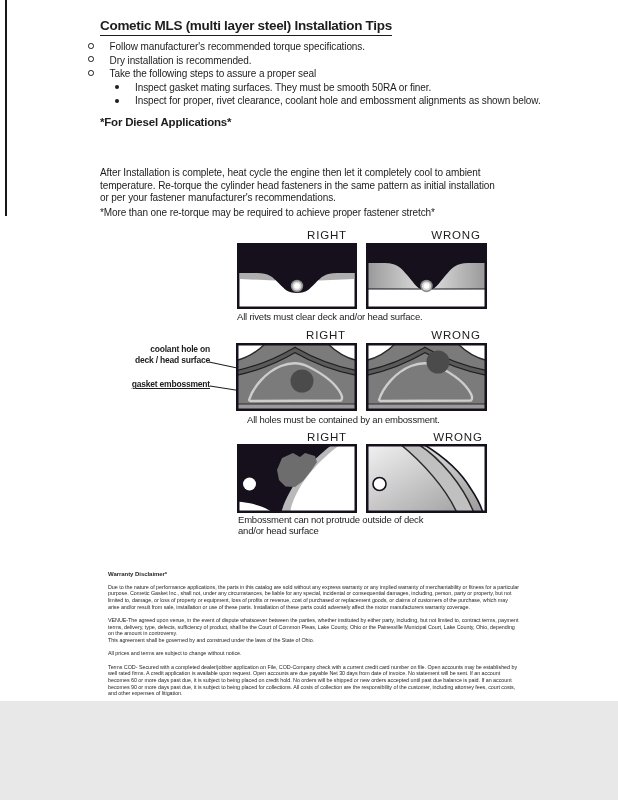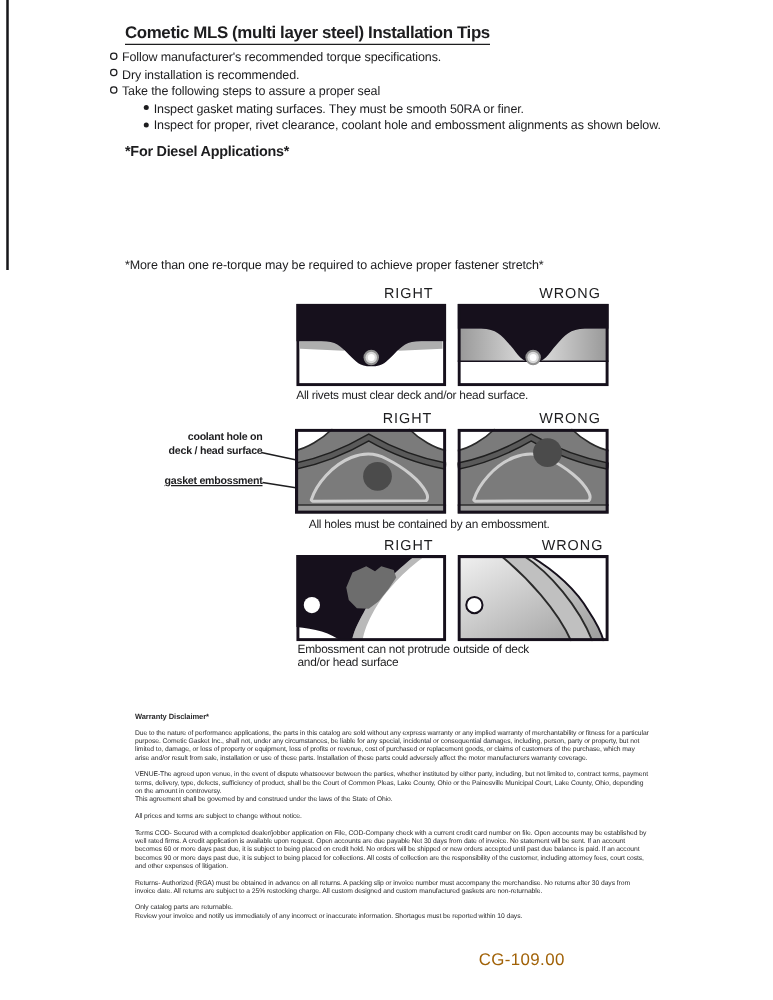--- a/index.html
+++ b/index.html
@@ -1,29 +1,29 @@
 <!DOCTYPE html>
 <html><head>
 <meta charset="utf-8">
 <style>
   html,body{margin:0;padding:0;background:#e8e8e8;}
   .page{
-    position:relative;width:618px;height:800px;background:#ffffff;
+    position:relative;width:618px;height:701px;background:#ffffff;
     font-family:"Liberation Sans",sans-serif;color:#1d1d1f;overflow:hidden;
     margin:0 auto;
   }
   .abs{position:absolute;}
   .pre{white-space:pre-line;}
   .edge-line{position:absolute;left:5px;top:0;width:1.5px;height:216px;background:#17171a;}
   .title{
     position:absolute;left:100px;top:18px;font-size:13.5px;font-weight:bold;
     letter-spacing:-0.3px;border-bottom:1.6px solid #1d1d1f;padding-bottom:2px;
   }
   .bullets{position:absolute;left:88px;top:40px;font-size:10px;line-height:13.5px;letter-spacing:-0.1px;}
-  .b-row{display:flex;align-items:baseline;}
+  .b-row{display:flex;align-items:baseline;gap:12px;}
   .b-row.sub{margin-left:27px;}
   .marker-open{
     width:3.6px;height:3.6px;border:1px solid #1d1d1f;border-radius:50%;
     display:inline-block;flex:0 0 auto;margin-right:4px;position:relative;top:-1.5px;
   }
   .marker-filled{
     width:4px;height:4px;background:#1d1d1f;border-radius:50%;
     display:inline-block;flex:0 0 auto;margin-right:4px;position:relative;top:-1.5px;
   }
   .section-heading{position:absolute;left:100px;top:116px;font-size:11.5px;font-weight:bold;letter-spacing:-0.2px;}
@@ -63,20 +63,23 @@
       <span class="marker-filled"></span>
       <span>Inspect gasket mating surfaces.  They must be smooth 50RA or finer.</span>
     </div>
     <div class="b-row sub">
       <span class="marker-filled"></span>
       <span>Inspect for proper, rivet clearance, coolant hole and embossment alignments as shown below.</span>
     </div>
   </div>
 
   <div class="section-heading">*For Diesel Applications*</div>
+  <div class="body-para pre" style="top:167px;">After Installation is complete, heat cycle the engine then let it completely cool to ambient
+temperature. Re-torque the cylinder head fasteners in the same pattern as initial installation
+or per your fastener manufacturer's recommendations.</div>
   <div class="body-para" style="top:207px;">*More than one re-torque may be required to achieve proper fastener stretch*</div>
 
   <div class="rw-label" style="left:297px;top:229px;">RIGHT</div>
   <div class="rw-label" style="left:426px;top:229px;">WRONG</div>
 
   <svg class="diag" style="left:237px;top:243px;" width="120" height="66" viewBox="0 0 120 66">
     <rect x="0" y="0" width="120" height="66" fill="#ffffff"></rect>
     <polygon points="3,30 47,30 38,37.5 3,36" fill="#aeaeae"></polygon>
     <polygon points="117,30 73,30 82,37.5 117,36" fill="#aeaeae"></polygon>
     <path d="M0,0 H120 V30 H100 C88,30 85,33.5 78,40.5 C71.5,46.5 70,50 60,50 C50,50 48.5,46.5 42,40.5 C35,33.5 32,30 20,30 H0 Z" fill="#16101c"></path>

